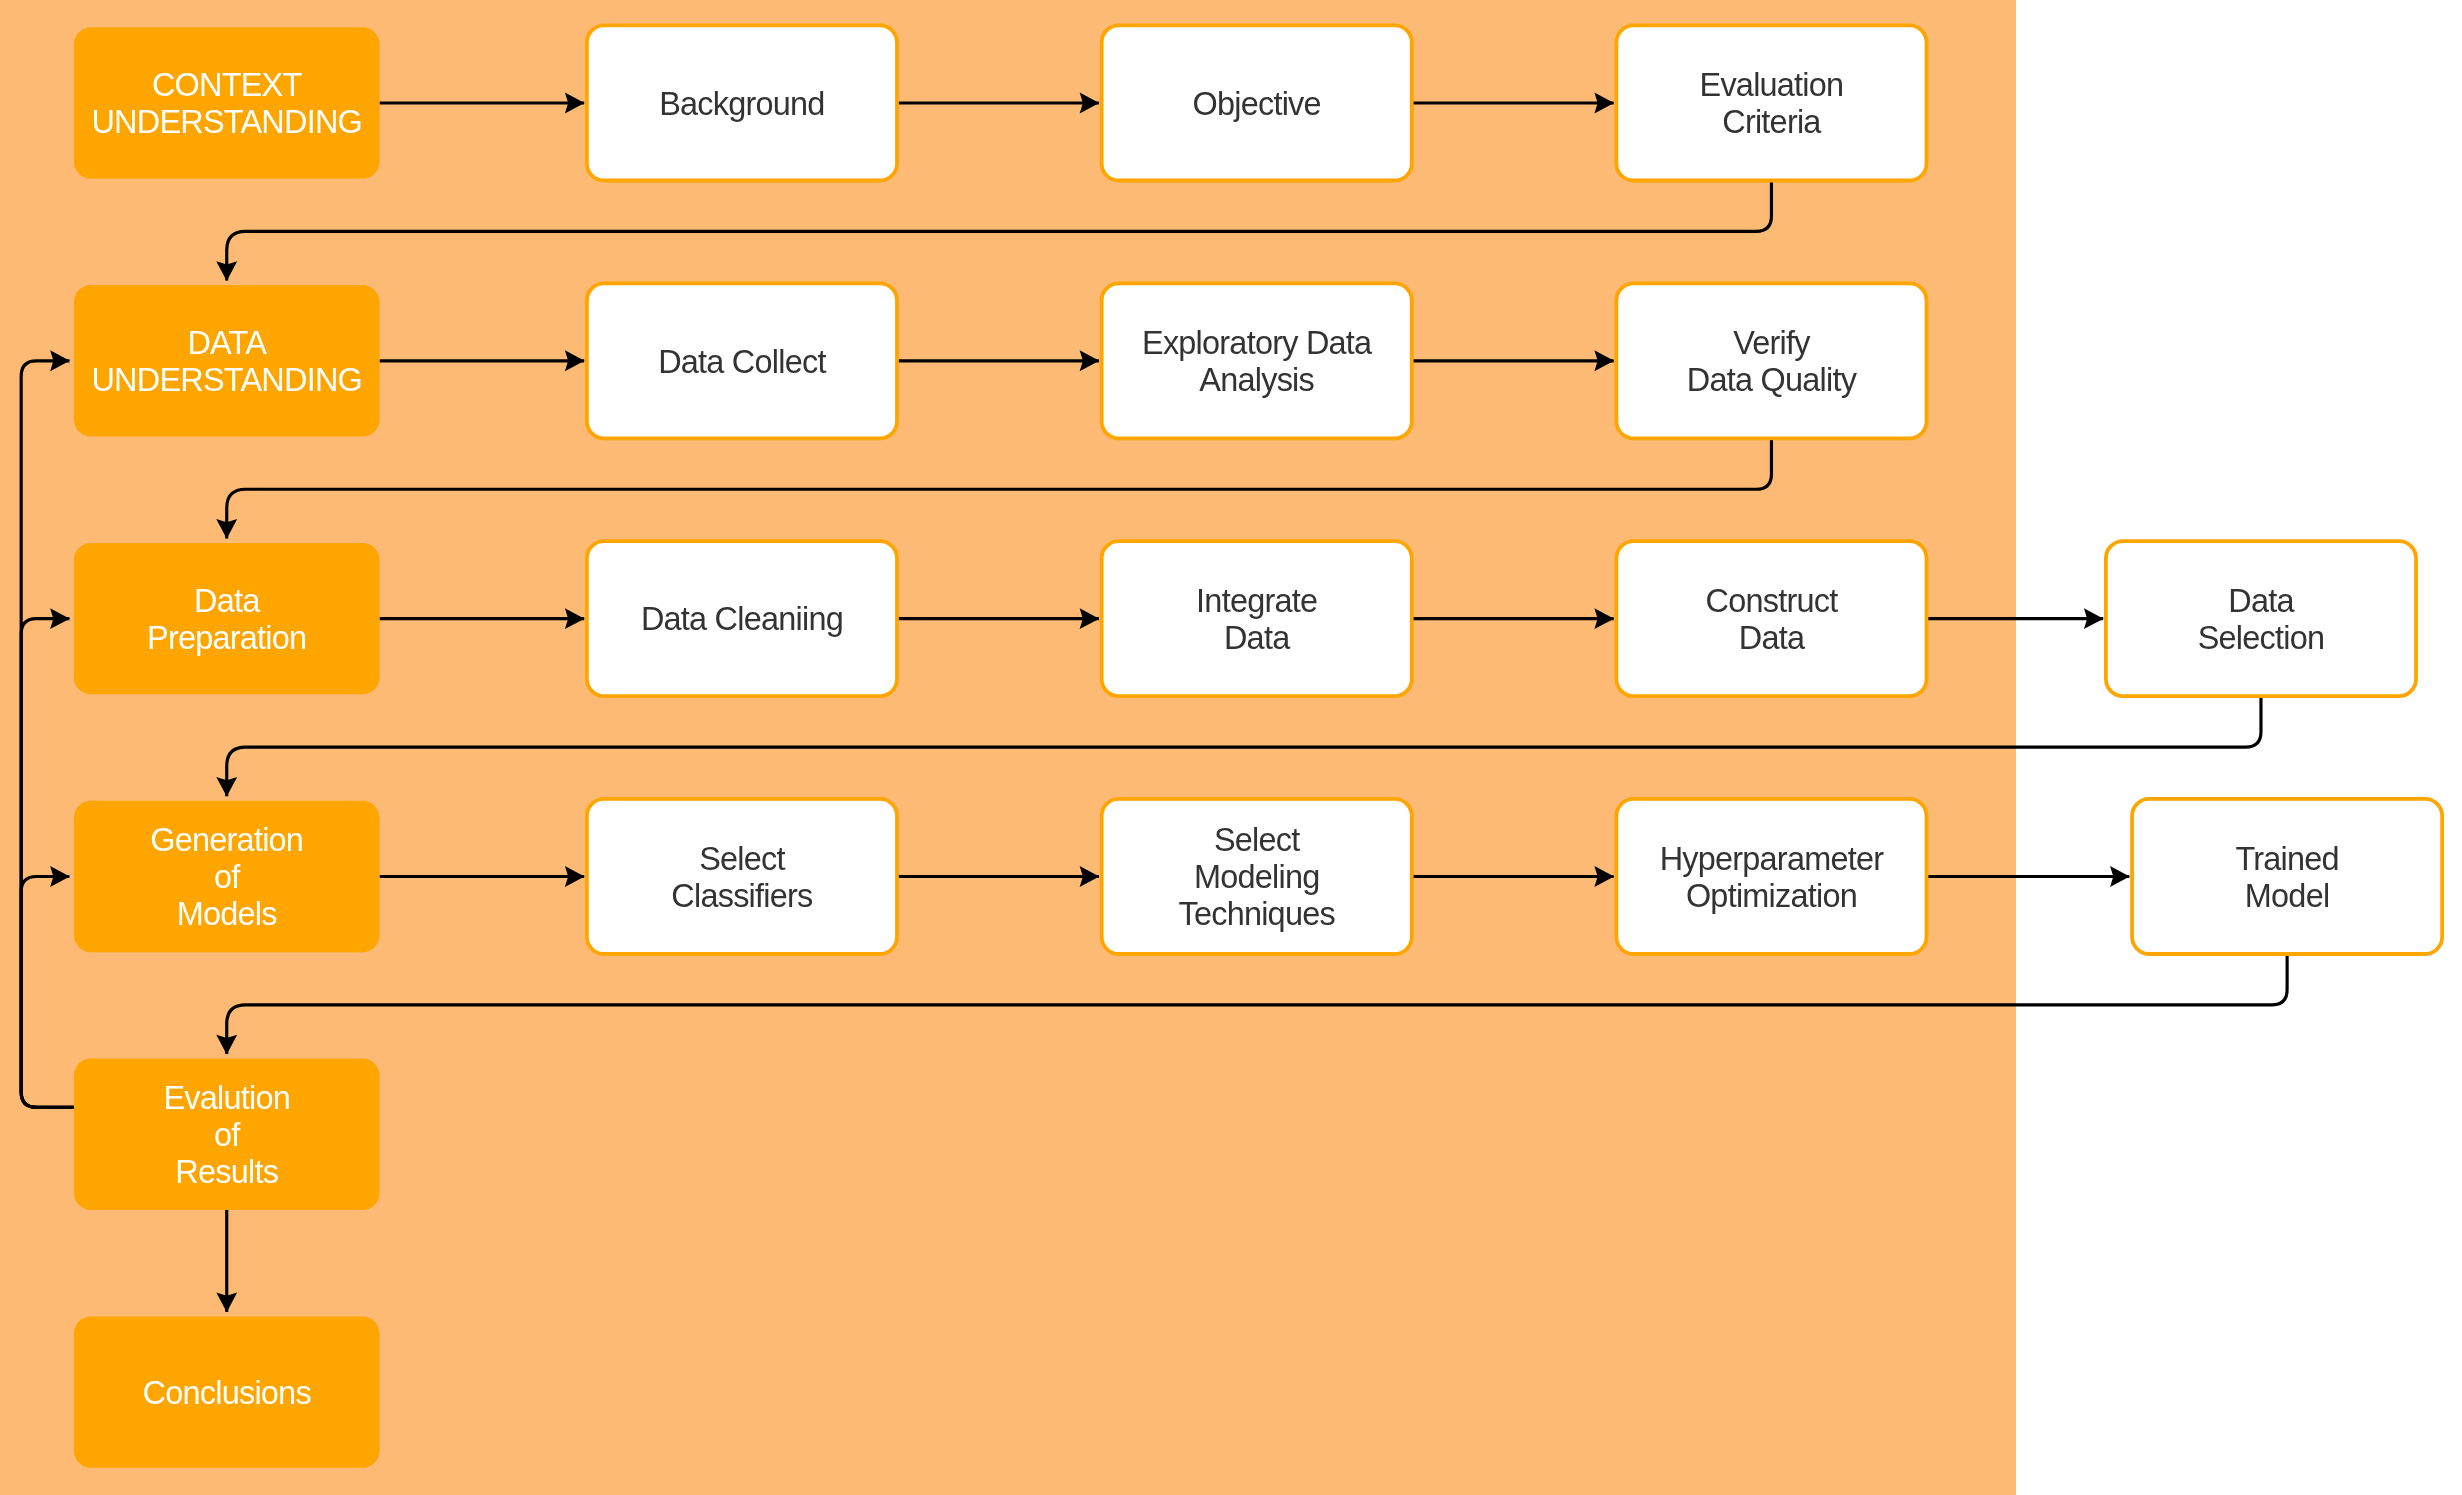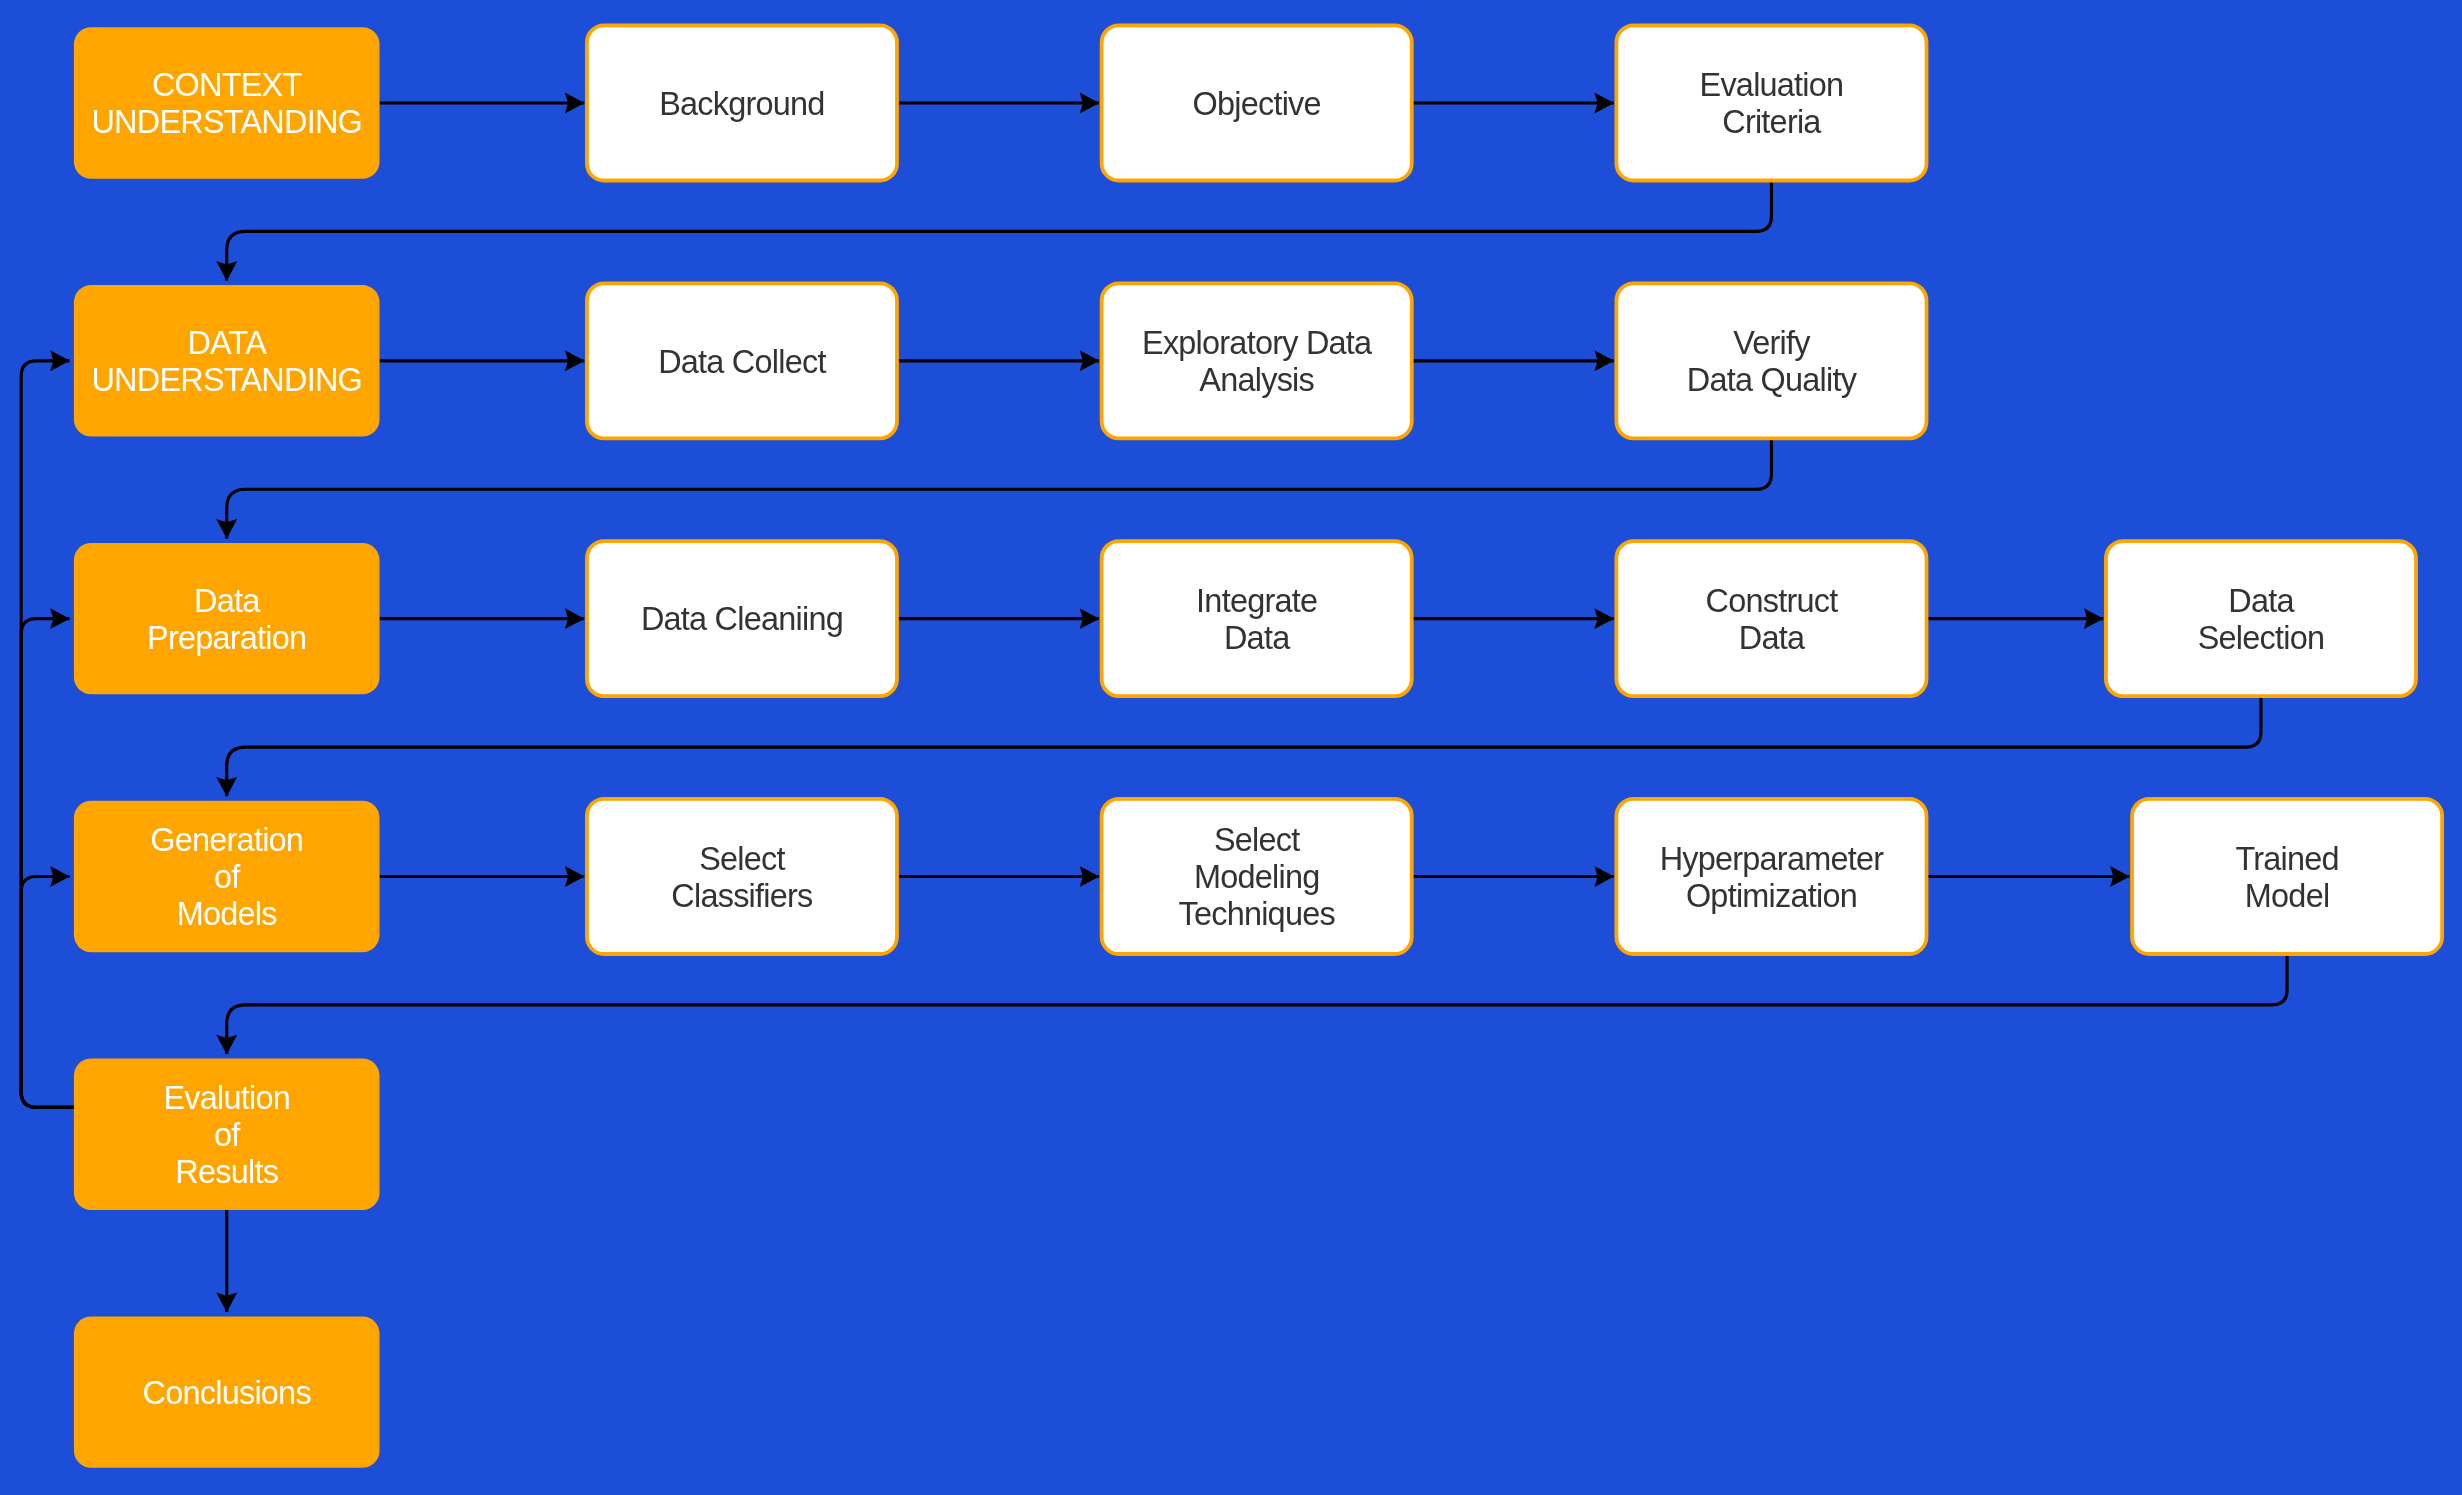--- a/index.html
+++ b/index.html
@@ -1,19 +1,19 @@
 <!DOCTYPE html>
 <html style="font-size:14.4px"><head>
 <meta charset="utf-8">
 <title>Data science project methodology flowchart</title>
 <style>
   html,body{margin:0;padding:0;background:#ffffff;}
   body{width:2462px;height:1496px;overflow:hidden;
        font-family:"Liberation Sans",sans-serif;}
-  #stage{position:relative;width:2462px;height:1496px;background:#1d4ed8;}
+  #stage{position:relative;width:2016px;height:1496px;background:#fdba74;}
   svg#flow{position:absolute;left:0;top:0;width:2462px;height:1496px;display:block;}
   #flow text{font-family:"Liberation Sans",sans-serif;font-size:36px;
              letter-spacing:-0.85px;dominant-baseline:alphabetic;}
   .phase-box{fill:#FFA500;stroke:none;}
   .phase-label{fill:#ffffff;}
   .step-box{fill:#ffffff;stroke:#FFA500;stroke-width:4.2;}
   .step-label{fill:#333333;}
   .edge{fill:none;stroke:#000000;stroke-width:3.5;stroke-linecap:butt;stroke-linejoin:round;}
   .arrowhead{fill:#000000;}
 </style>

